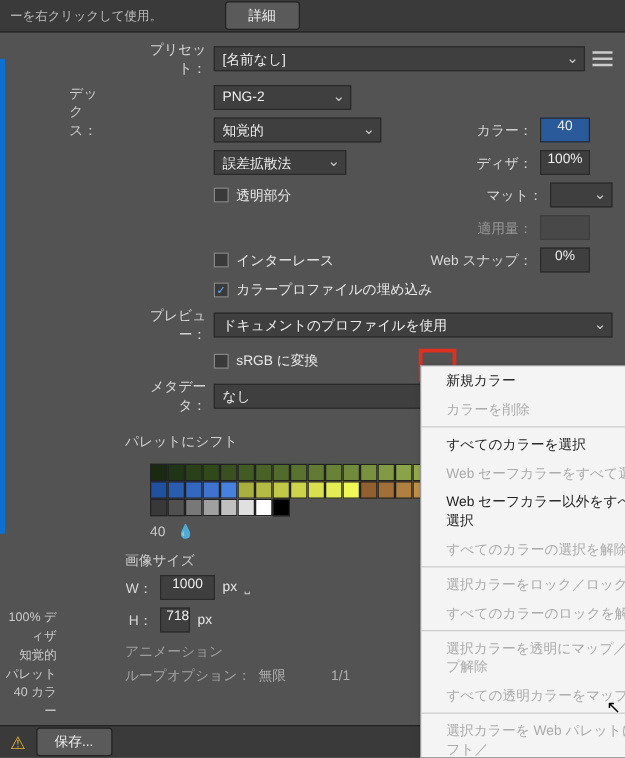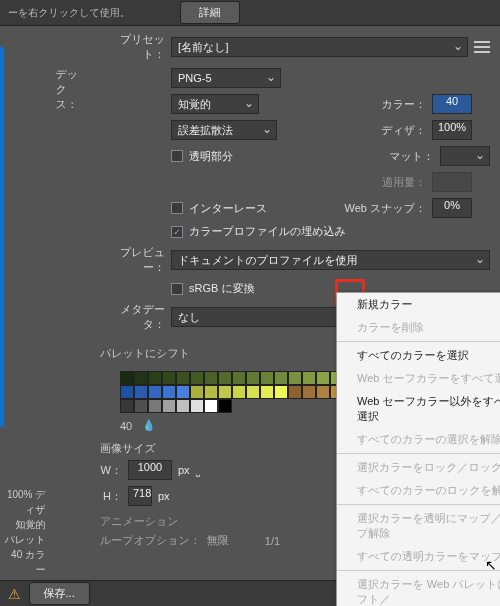--- a/index.html
+++ b/index.html
@@ -97,25 +97,25 @@
       <span class="lbl w65">プリセット：</span>
       <div class="sel" style="flex:1">[名前なし]</div>
       <div class="menu-icon">
           <span></span>
           <span></span>
           <span></span>
         </div>
     </div>
     <div class="row">
       <span class="w65"></span>
-      <div class="sel" style="width:110px">PNG-5</div>
-    </div>
-    <div class="row">
-      <span class="w65"></span>
-      <div class="sel" style="width:88px">知覚的</div>
+      <div class="sel" style="width:110px">PNG-2</div>
+    </div>
+    <div class="row">
+      <span class="w65"></span>
+      <div class="sel" style="width:134px">知覚的</div>
       <span class="lbl" style="margin-left:auto">カラー：</span>
       <div class="inp" style="width:40px;background:#2a5a9a">40</div>
       <span style="width:12px"></span>
     </div>
     <div class="row">
       <span class="w65"></span>
       <div class="sel" style="width:106px">誤差拡散法</div>
       <span class="lbl" style="margin-left:auto">ディザ：</span>
       <div class="inp" style="width:40px">100%</div>
       <span style="width:12px"></span>

